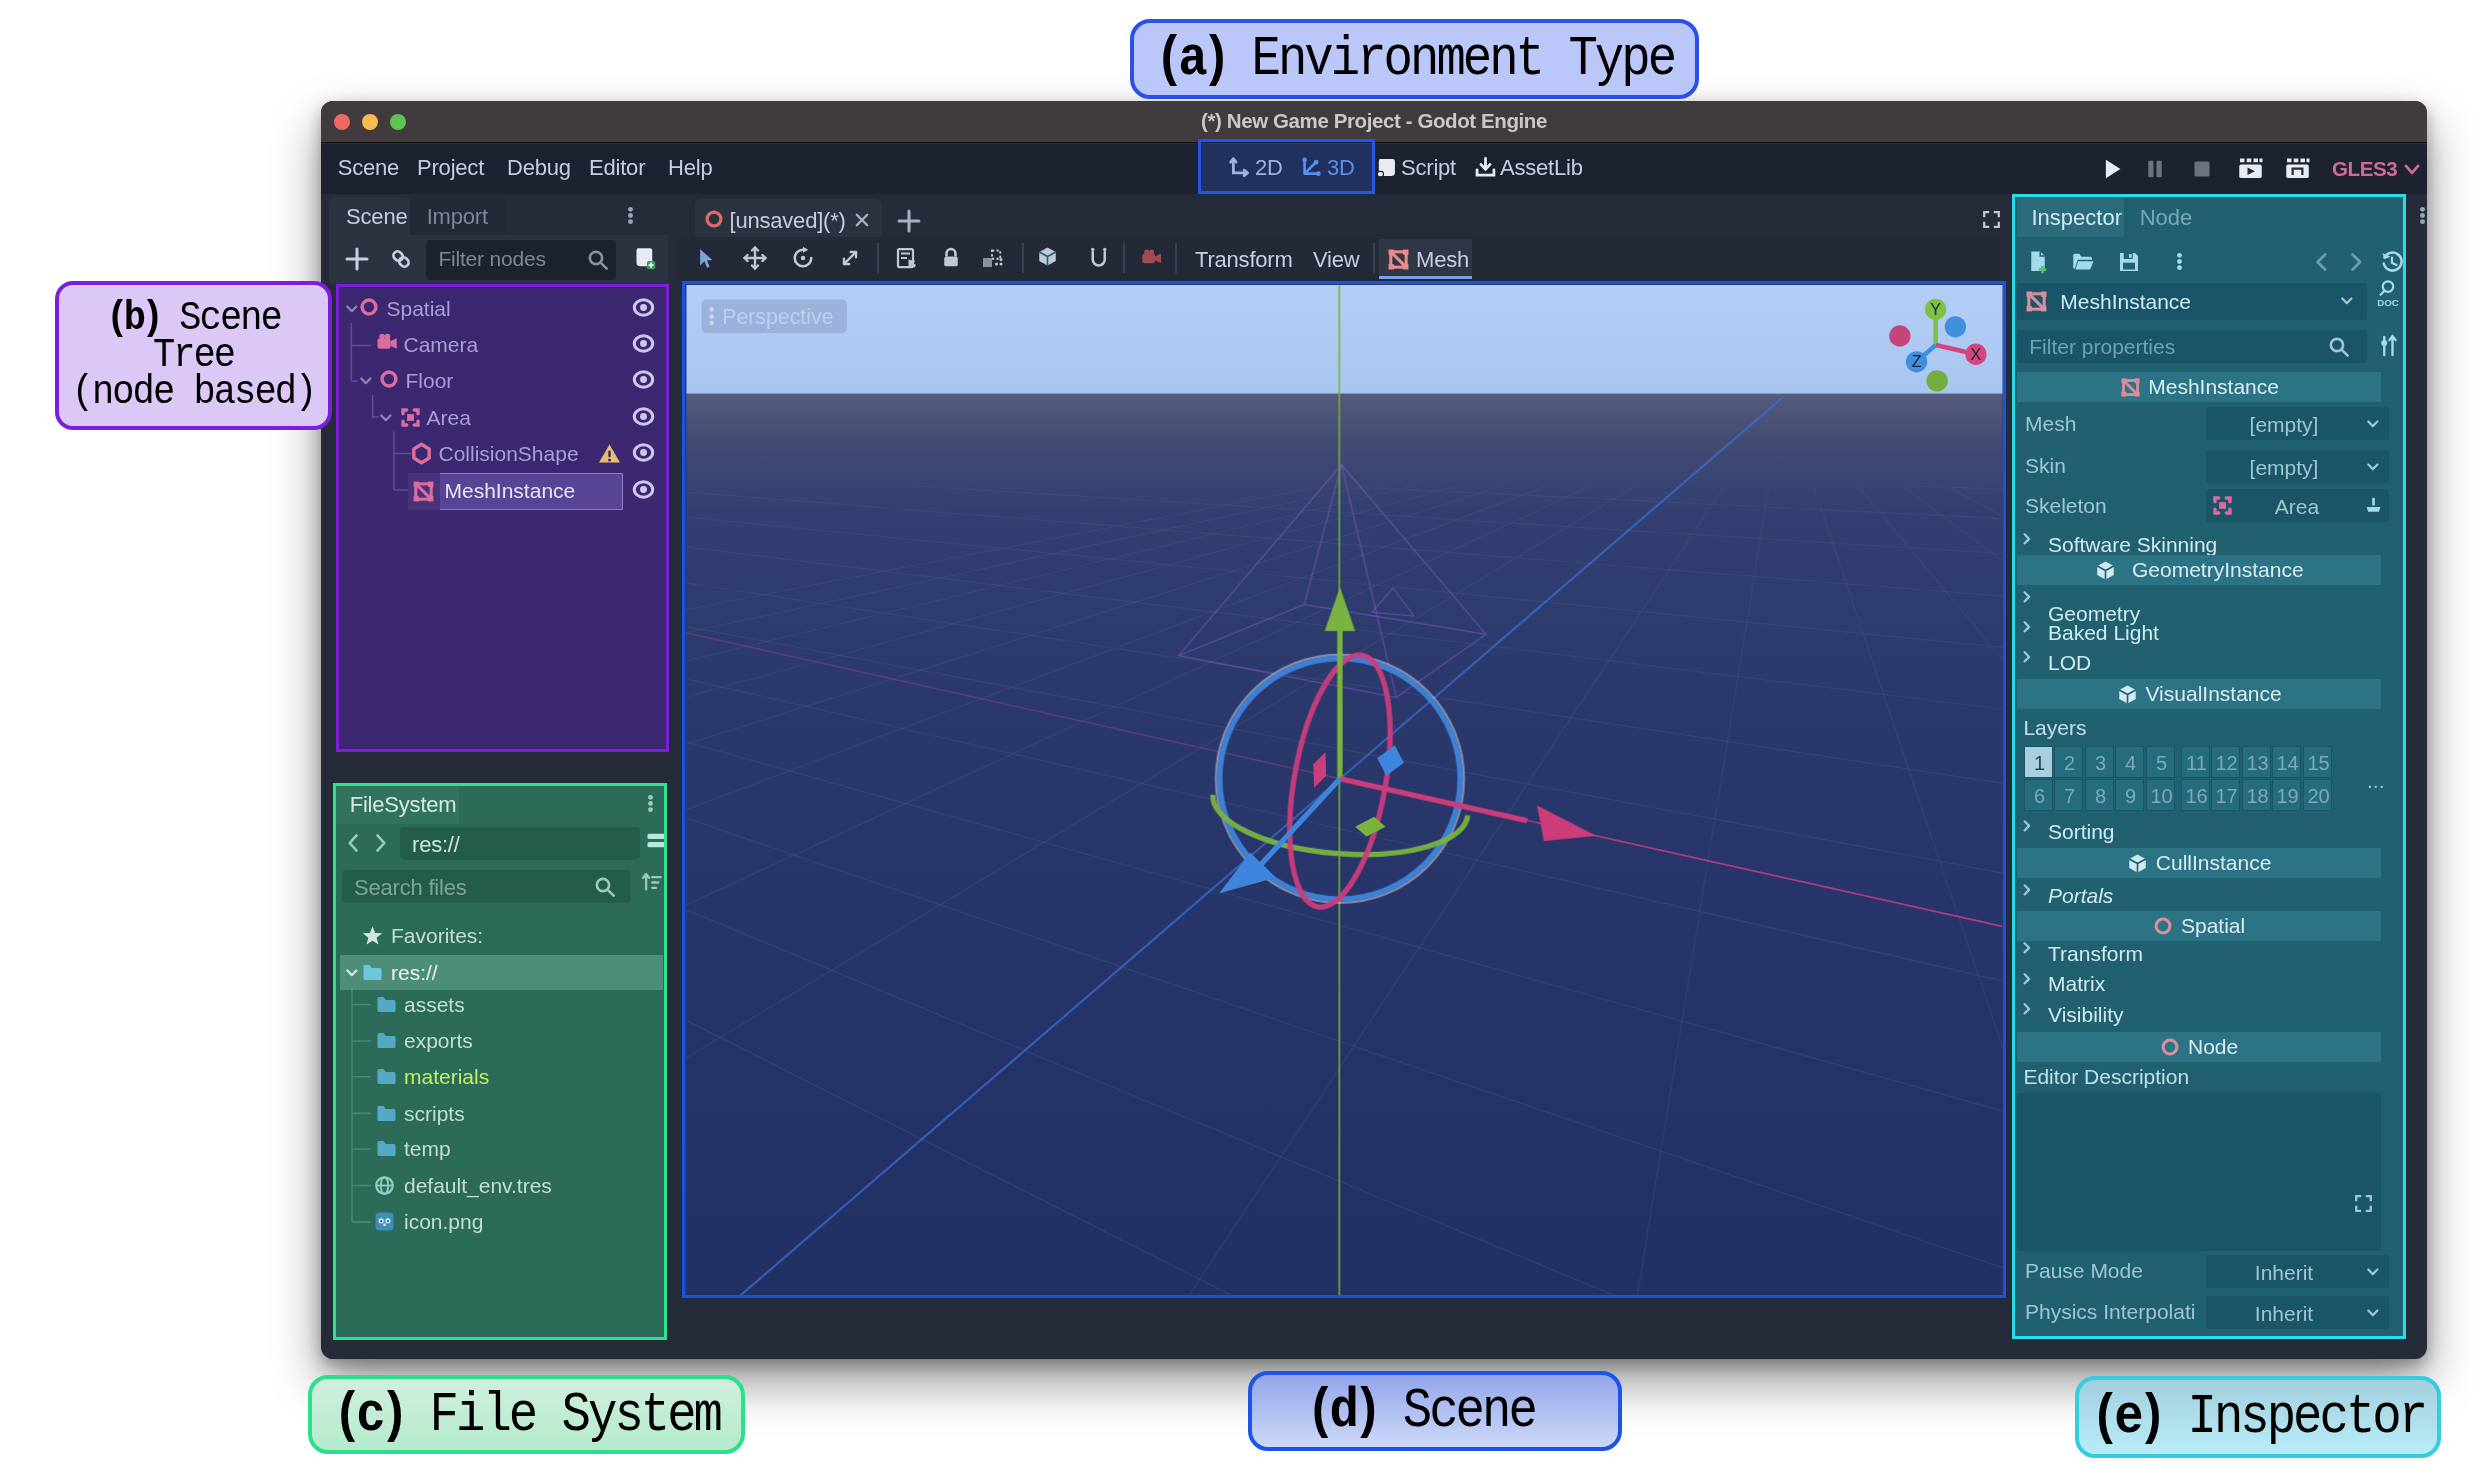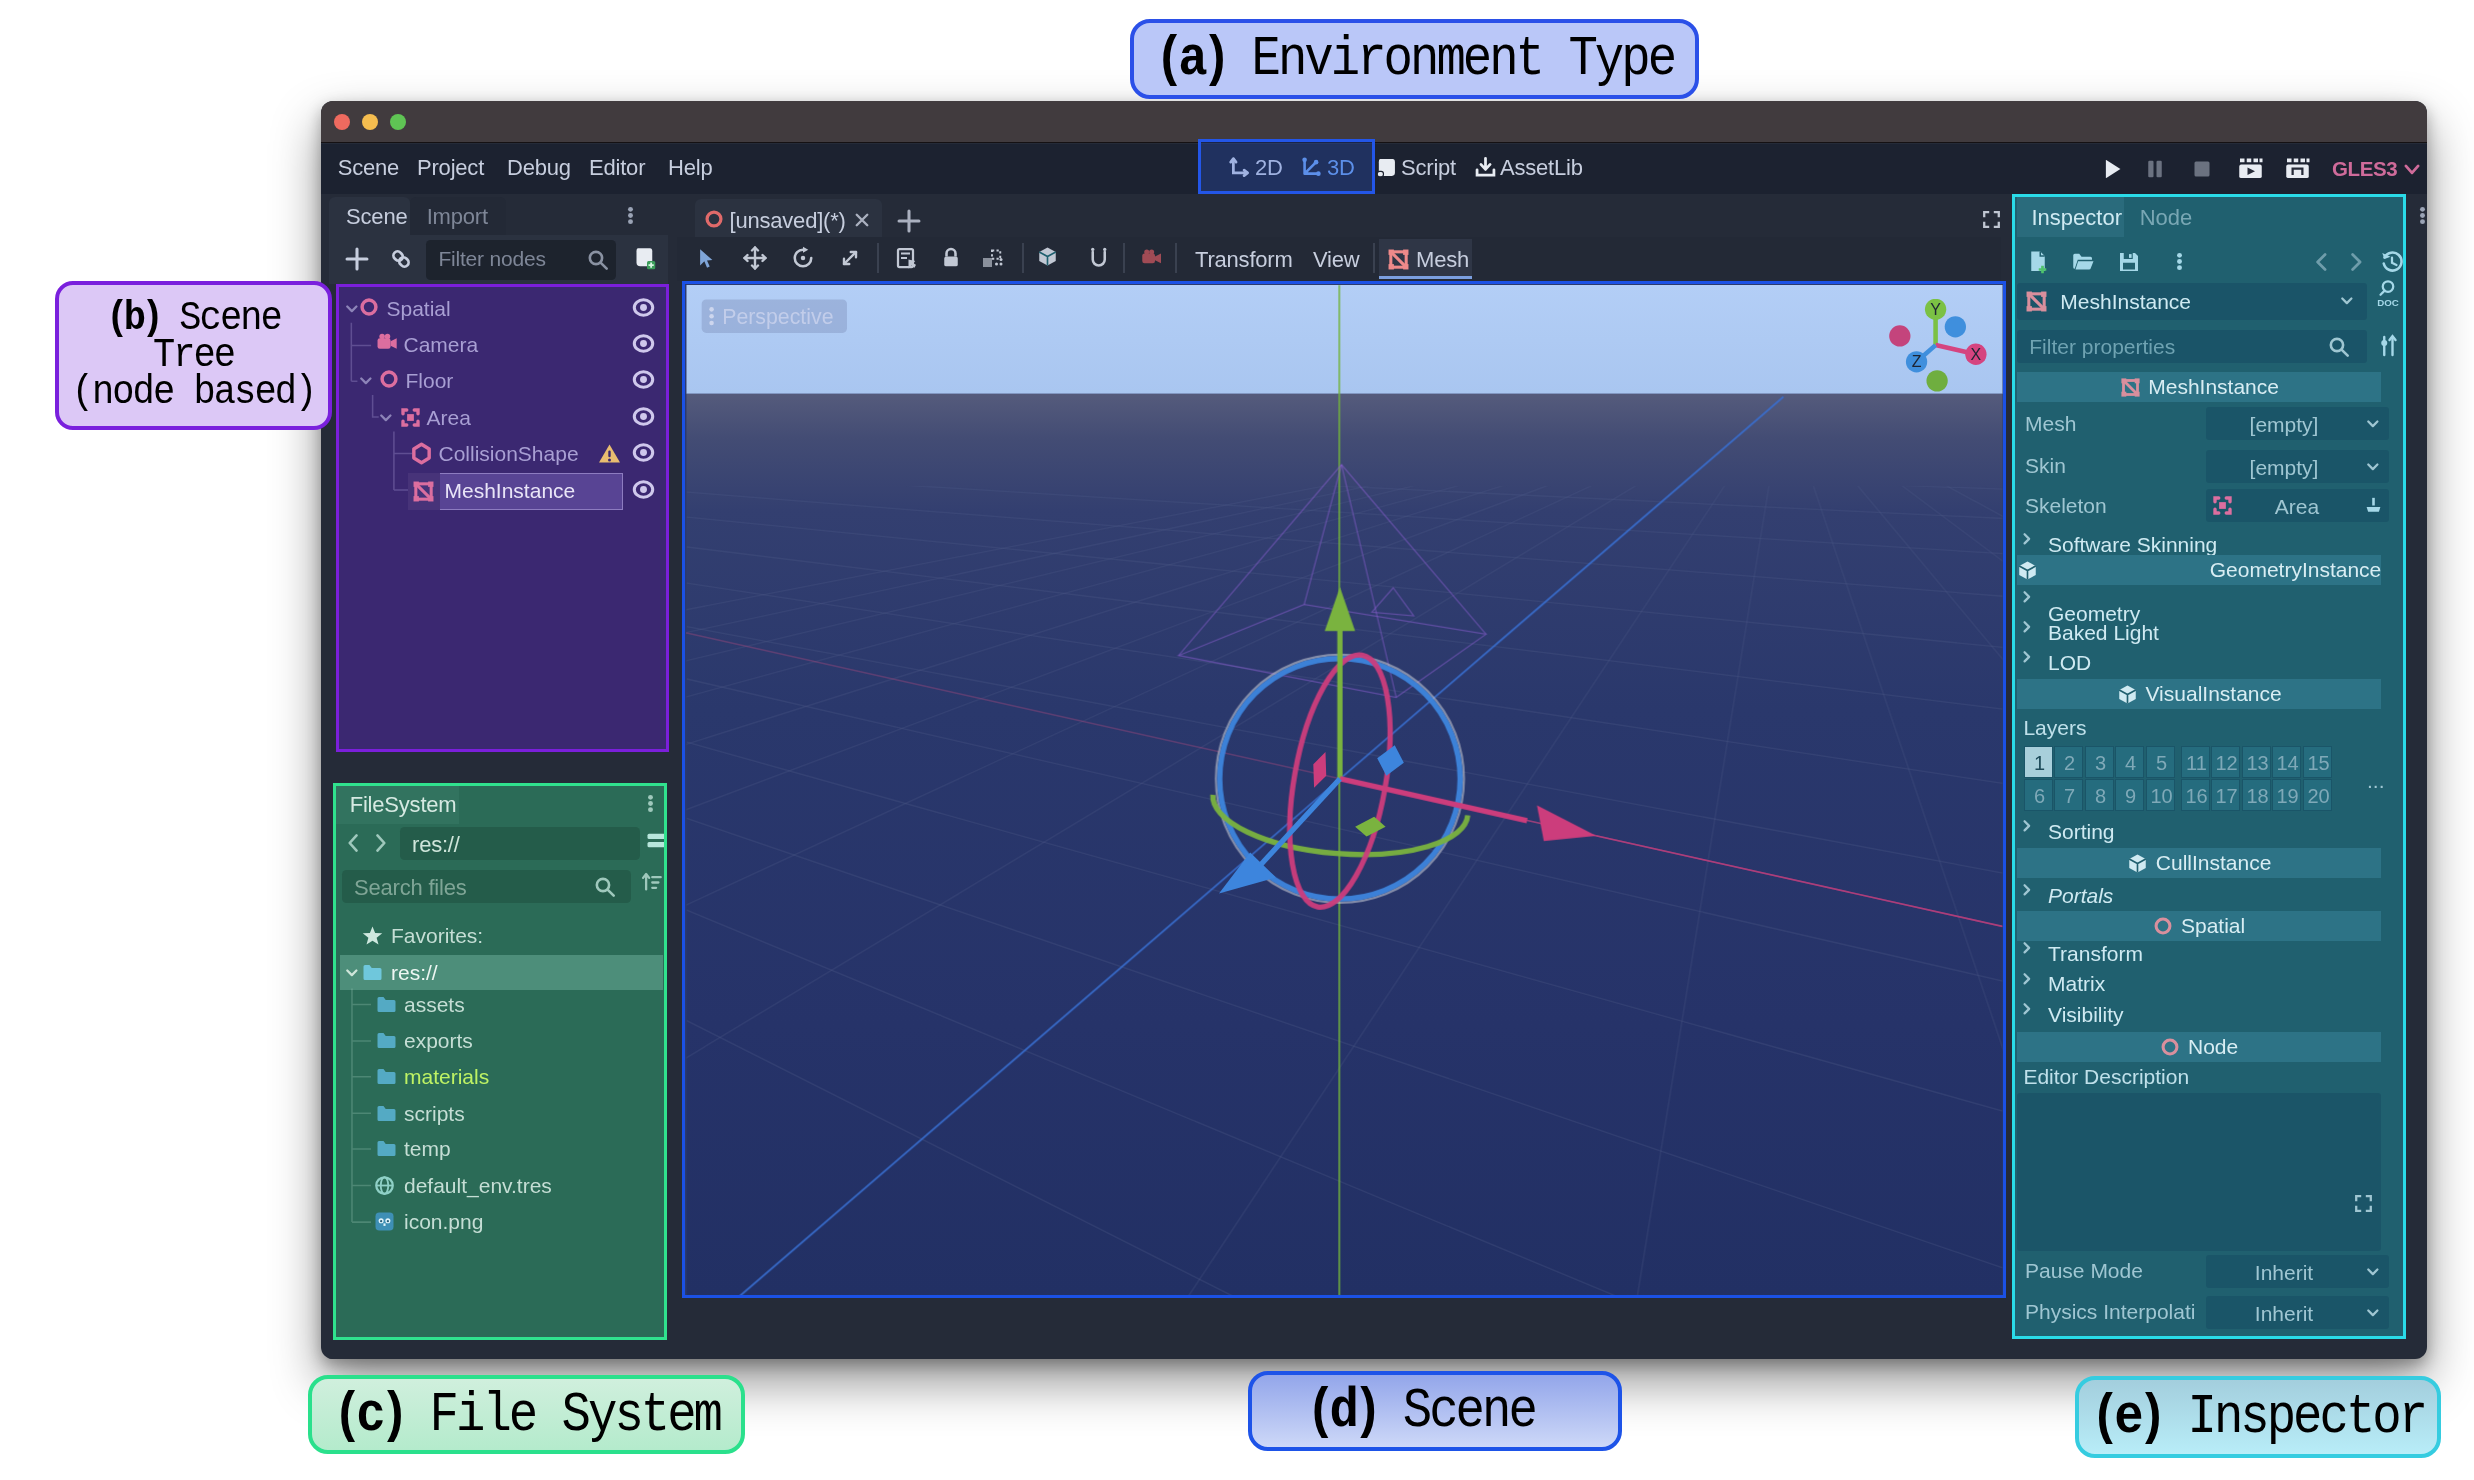--- a/index.html
+++ b/index.html
@@ -18,20 +18,21 @@
   .insl{position:absolute;color:#9fc6d2;font-size:21px;white-space:nowrap;}
   .insh{position:absolute;color:#cfeaf2;font-size:21px;white-space:nowrap;}
 </style>
 </head>
 <body>
 <div class="abs" style="left:321px;top:101px;width:2106px;height:1258px;background:#252b38;border-radius:12px;box-shadow:0 23px 49px rgba(0,0,0,0.42),0 6px 15px rgba(0,0,0,0.28);overflow:hidden;">
 <div class="abs" style="left:0;top:0;width:2106px;height:41px;background:#413b3e;border-bottom:1.5px solid #151113;">
 <div class="abs" style="left:13px;top:13px;width:16px;height:16px;border-radius:50%;background:#ee6a5f;"></div>
 <div class="abs" style="left:41px;top:13px;width:16px;height:16px;border-radius:50%;background:#f5bd4f;"></div>
 <div class="abs" style="left:69px;top:13px;width:16px;height:16px;border-radius:50%;background:#5fc454;"></div>
+<div class="abs" style="left:0;top:8.4px;width:2106px;text-align:center;font-weight:bold;font-size:20.5px;letter-spacing:-0.4px;color:#cac8c9;">(*) New Game Project - Godot Engine</div>
 </div>
 <div class="abs" style="left:0;top:43px;width:2106px;height:50px;background:#1c2230;">
       <div class="uit" style="left:16.7px;top:11.4px;">Scene</div>
       <div class="uit" style="left:96px;top:11.4px;">Project</div>
       <div class="uit" style="left:186px;top:11.4px;">Debug</div>
       <div class="uit" style="left:268px;top:11.4px;">Editor</div>
       <div class="uit" style="left:347px;top:11.4px;">Help</div>
       <div class="abs" style="left:907px;top:12px;width:24px;height:23px;"><svg width="23" height="23" viewBox="0 0 30 30">
           <path d="M7,4 L7,22 L25,22" fill="none" stroke="#c7cede" stroke-width="3.6" stroke-linecap="round"></path>
           <path d="M3.5,8 L7,3.5 L10.5,8" fill="none" stroke="#c7cede" stroke-width="3.6" stroke-linecap="round" stroke-linejoin="round"></path>
@@ -633,21 +634,21 @@
         <div class="abs" style="left:156px;top:5.3px;width:23px;height:23px;"><svg width="23" height="23" viewBox="0 0 30 30">
             <path d="M6,17 L24,17 L22,23 L8,23 Z" fill="#a5d8e8"></path>
             <line x1="15" y1="5" x2="15" y2="15" stroke="#a5d8e8" stroke-width="3.4"></line>
           </svg></div>
       </div>
       <div class="abs" style="left:5.3px;top:335px;width:15px;height:27px;"><svg width="13.7" height="13.7" viewBox="0 0 18 18">
           <path d="M6,3 L12,9 L6,15" fill="none" stroke="#9fc6d2" stroke-width="3" stroke-linecap="round" stroke-linejoin="round"></path>
         </svg></div>
       <div class="insh" style="left:33px;top:336px;">Software Skinning</div>
       <div class="abs" style="left:2.3px;top:358px;width:364px;height:30px;background:#2d7386;">
-        <div style="position:absolute;left:0;top:0;width:364px;height:30px;display:flex;align-items:center;justify-content:space-between;gap:16px;color:#d8edf3;font-size:21px;">
+        <div style="position:absolute;left:0;top:0;width:364px;height:30px;display:flex;align-items:center;justify-content:center;gap:16px;color:#d8edf3;font-size:21px;">
           <svg width="21" height="21" viewBox="0 0 28 28">
             <path d="M14,2 L25,8 L25,20 L14,26 L3,20 L3,8 Z" fill="#cfeaf2"></path>
             <path d="M3,8 L14,14 L25,8 M14,14 L14,26" fill="none" stroke="#20606f" stroke-width="2.2"></path>
           </svg>
           <span>GeometryInstance</span>
         </div>
       </div>
       <div class="abs" style="left:5.3px;top:393px;width:15px;height:27px;"><svg width="13.7" height="13.7" viewBox="0 0 18 18">
           <path d="M6,3 L12,9 L6,15" fill="none" stroke="#9fc6d2" stroke-width="3" stroke-linecap="round" stroke-linejoin="round"></path>
         </svg></div>

